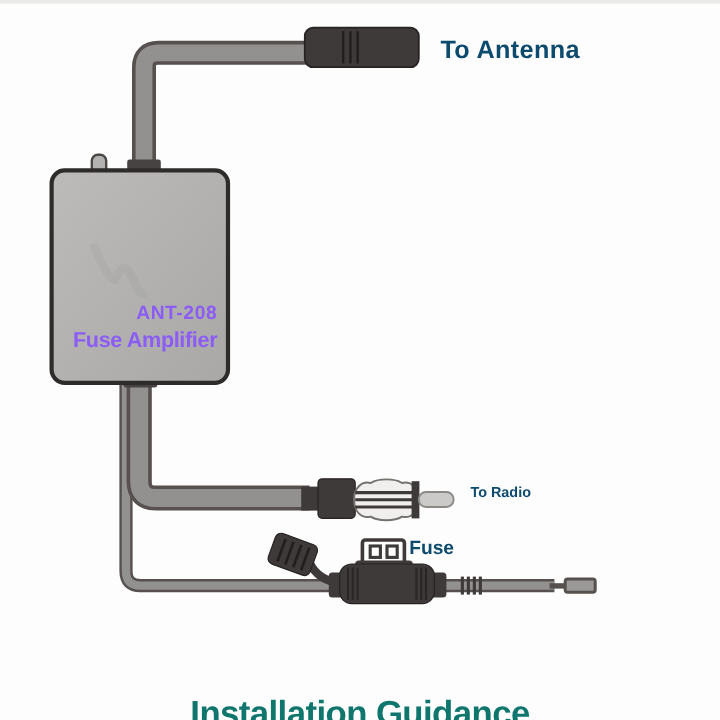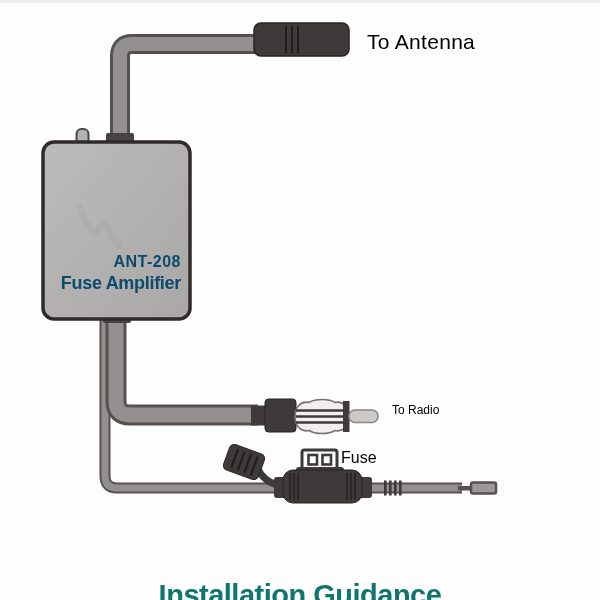--- a/index.html
+++ b/index.html
@@ -7,32 +7,32 @@
     position:relative;
     width:600px;height:600px;
     background:#fdfdfd;
     overflow:hidden;
     font-family:"Liberation Sans", sans-serif;
     border-top:3px solid #ebebea;
   }
   .canvas svg{position:absolute;left:0;top:0;}
   .lbl{
     position:absolute;
-    color:#000000;
-    font-weight:400;
+    color:#0c4a6e;
+    font-weight:700;
     white-space:nowrap;
     line-height:1.1;
   }
   .lbl-antenna{left:367px;top:27px;font-size:21px;letter-spacing:.3px;}
   .lbl-radio{left:392px;top:401px;font-size:12px;}
   .lbl-fuse{left:341px;top:446px;font-size:16px;}
   .lbl-power{left:366px;top:498px;font-size:17px;word-spacing:7px;}
   .device-label{
     position:absolute;left:40px;top:249px;width:141px;
-    text-align:right;color:#0c4a6e;
+    text-align:right;color:#8b5cf6;
   }
   .device-model{display:block;font-size:16px;font-weight:700;letter-spacing:.5px;line-height:20px;}
   .device-name{display:block;font-size:18px;font-weight:700;letter-spacing:-.3px;line-height:23px;}
   .title{
     position:absolute;left:0;top:576px;width:600px;
     text-align:center;
     font-size:29px;font-weight:700;letter-spacing:-.5px;
     color:#0f766e;
   }
 </style>

